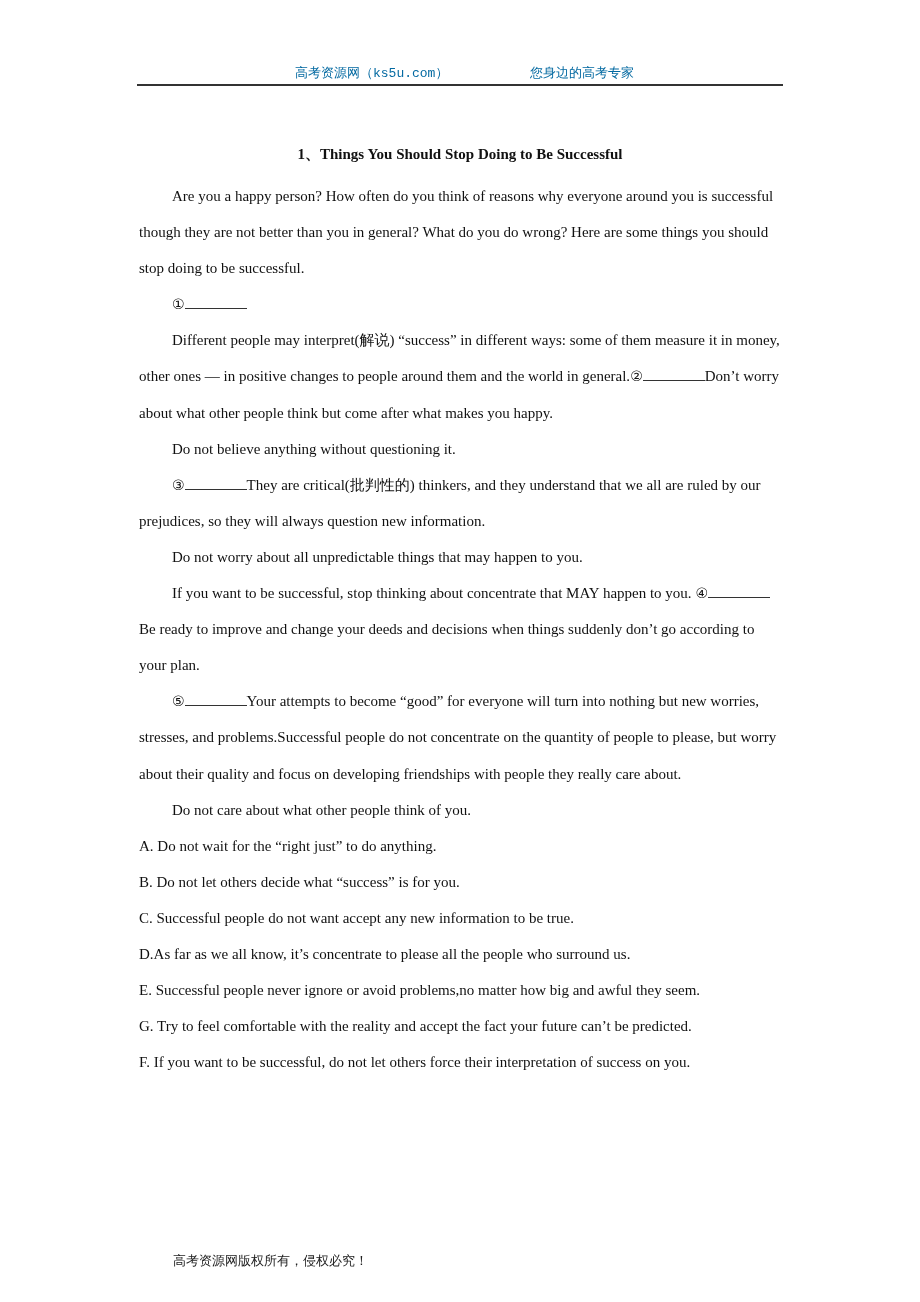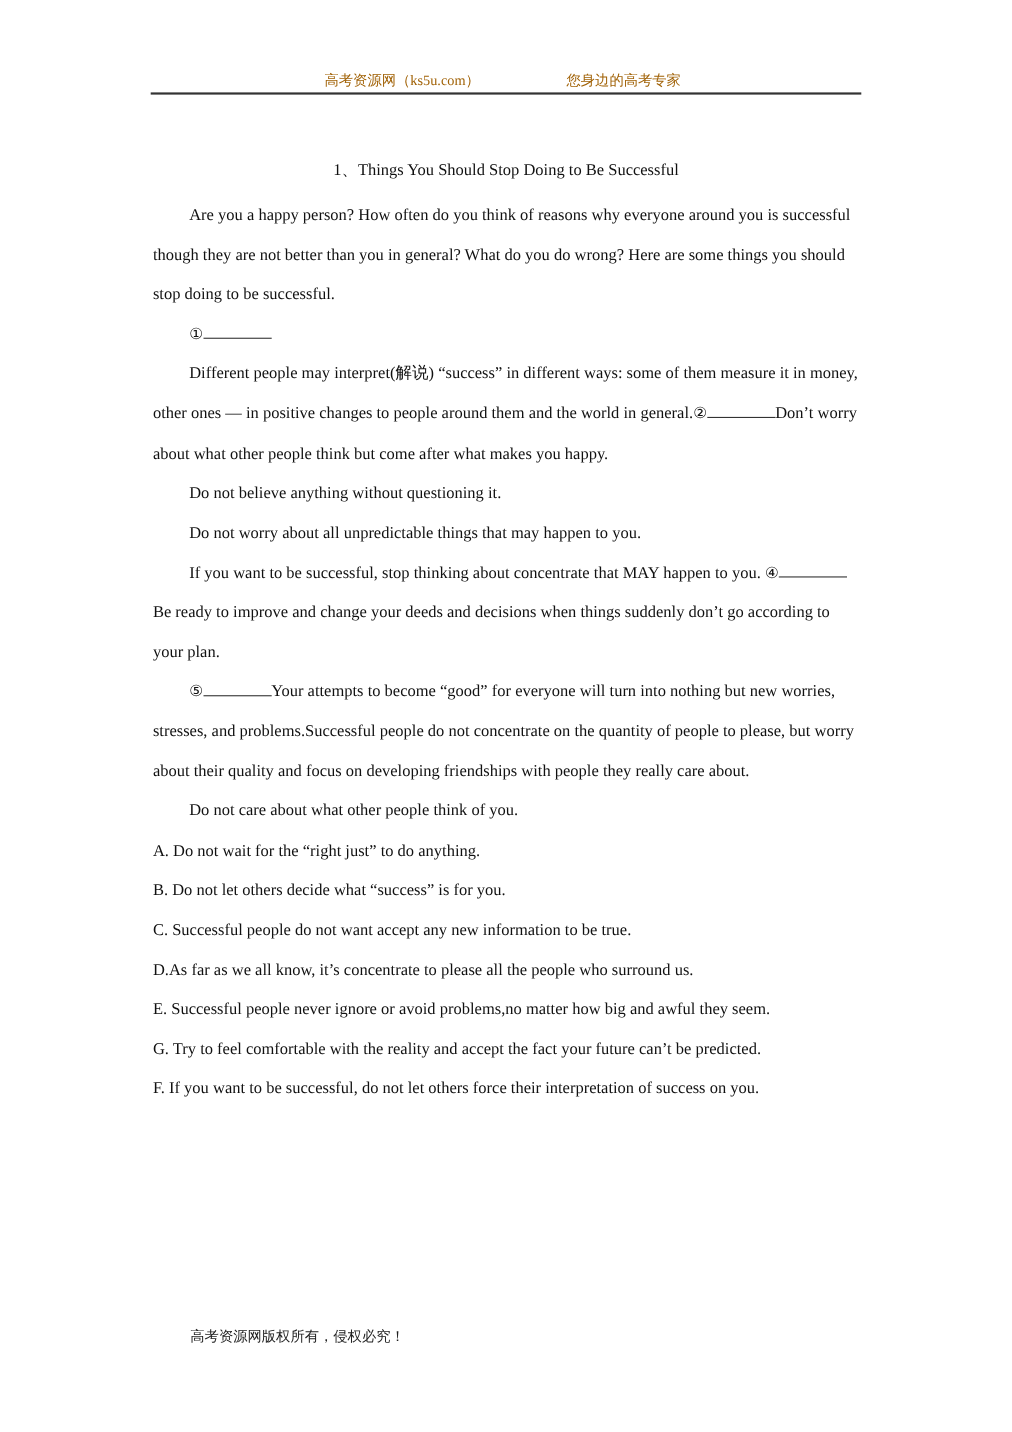--- a/index.html
+++ b/index.html
@@ -3,46 +3,46 @@
 <meta charset="utf-8">
 <style>
   html, body { margin: 0; padding: 0; background: #ffffff; }
   body {
     width: 920px; height: 1302px; position: relative; overflow: hidden;
     font-family: "Liberation Serif", "DejaVu Serif", serif;
     color: #111;
   }
   .header {
     position: absolute; left: 137px; top: 64px; width: 646px; height: 22px;
-    font-family: Liberation Serif, serif;
-    font-size: 13px; color: #a16207;
+    font-family: Liberation Mono, monospace;
+    font-size: 13px; color: #0369a1;
   }
   .header .site { position: absolute; left: 158px; top: 0; }
-  .header .slogan { position: absolute; left: 378px; top: 0; }
+  .header .slogan { position: absolute; left: 393px; top: 0; }
   .header-rule {
     position: absolute; left: 137px; top: 84px; width: 646px; height: 2px;
     background: #333;
   }
   .title {
     position: absolute; left: 0; top: 145px; width: 920px; text-align: center;
-    font-weight: normal; font-size: 15px;
+    font-weight: bold; font-size: 15px;
   }
   .body-text {
     position: absolute; left: 139px; top: 178px; width: 646px;
     font-size: 15px; line-height: 36.1px;
   }
   .body-text p { margin: 0; }
   .indent { text-indent: 33px; }
   .blank {
     display: inline-block; width: 62px; border-bottom: 1px solid #333;
     height: 14px; vertical-align: baseline;
   }
   .circ { font-family: "DejaVu Sans", sans-serif; font-size: 14px; }
   .footer {
-    position: absolute; left: 173px; top: 1206px;
+    position: absolute; left: 173px; top: 1252px;
     font-family: Liberation Mono, monospace;
     font-size: 13px; color: #222;
   }
 </style>
 </head>
 <body>
 
 <div class="header">
   <span class="site">高考资源网（ks5u.com）</span>
   <span class="slogan">您身边的高考专家</span>
@@ -55,20 +55,21 @@
   <p class="indent">Are you a happy person? How often do you think of reasons why everyone around you is successful though they are not better than you in general? What do you do wrong? Here are some things you should stop doing to be successful.</p>
 
   <p class="indent">
     <span class="circ">①</span><span class="blank"></span>
   </p>
 
   <p class="indent"><span>Different people may interpret(解说) “success” in different ways: some of them measure it in money, other ones — in positive changes to people around them and the world in general.</span><span class="circ">②</span><span class="blank"></span><span>Don’t worry about what other people think but come after what makes you happy.</span></p>
 
   <p class="indent">Do not believe anything without questioning it.</p>
 
+  <p class="indent"><span class="circ">③</span><span class="blank"></span><span>They are critical(批判性的) thinkers, and they understand that we all are ruled by our prejudices, so they will always question new information.</span></p>
 
   <p class="indent">Do not worry about all unpredictable things that may happen to you.</p>
 
   <p class="indent"><span>If you want to be successful, stop thinking about concentrate that MAY happen to you. </span><span class="circ">④</span><span class="blank"></span><span>Be ready to improve and change your deeds and decisions when things suddenly don’t go according to your plan.</span></p>
 
   <p class="indent"><span class="circ">⑤</span><span class="blank"></span><span>Your attempts to become “good” for everyone will turn into nothing but new worries, stresses, and problems.Successful people do not concentrate on the quantity of people to please, but worry about their quality and focus on developing friendships with people they really care about.</span></p>
 
   <p class="indent">Do not care about what other people think of you.</p>
 
   <p>A. Do not wait for the “right just” to do anything.</p>

